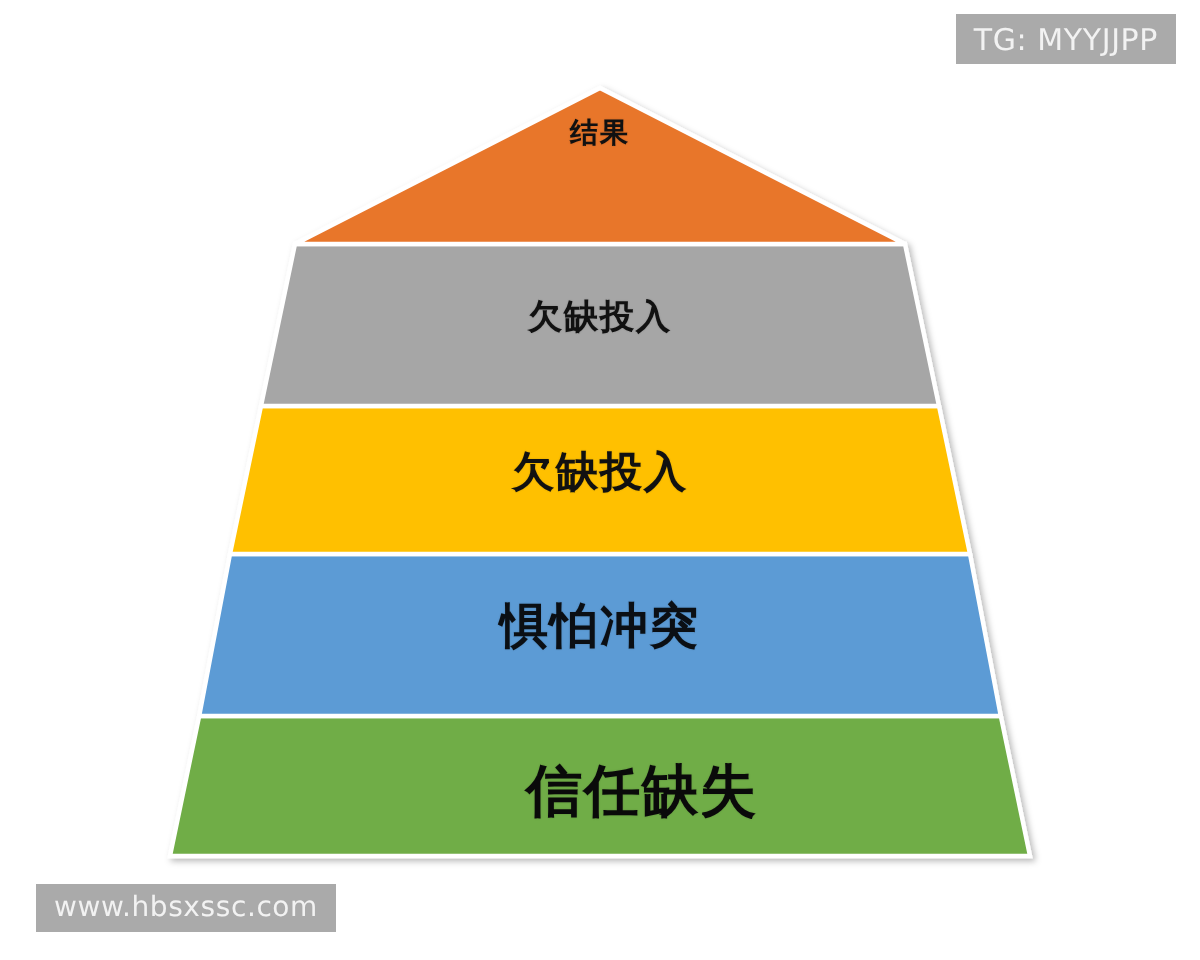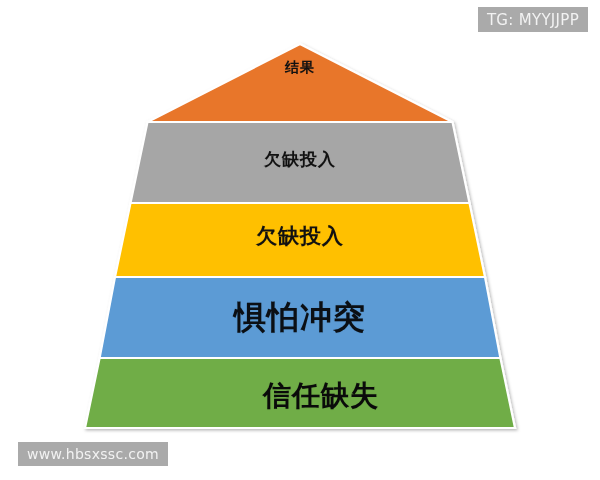--- a/index.html
+++ b/index.html
@@ -132,21 +132,21 @@
   </svg>
 
   <div class="tier-label two-line" id="label-tier-1" style="font-size: 14px;">
     <span class="line">结果</span>
   </div>
 
   <div class="tier-label" id="label-tier-2" style="font-size: 17px;">欠缺投入</div>
 
   <div class="tier-label" id="label-tier-3" style="font-size: 21px; font-family: Liberation Serif, serif;">欠缺投入</div>
 
-  <div class="tier-label" id="label-tier-4" style="font-size: 32px;">惧怕冲突</div>
+  <div class="tier-label" id="label-tier-4" style="font-size: 24px;">惧怕冲突</div>
 
   <div class="tier-label" id="label-tier-5" style="font-size: 28px;">信任缺失</div>
 
   <div class="watermark" id="watermark-top-right">TG: MYYJJPP</div>
 
   <div class="watermark" id="watermark-bottom-left">www.hbsxssc.com</div>
 
 </div>
 
 </body></html>

